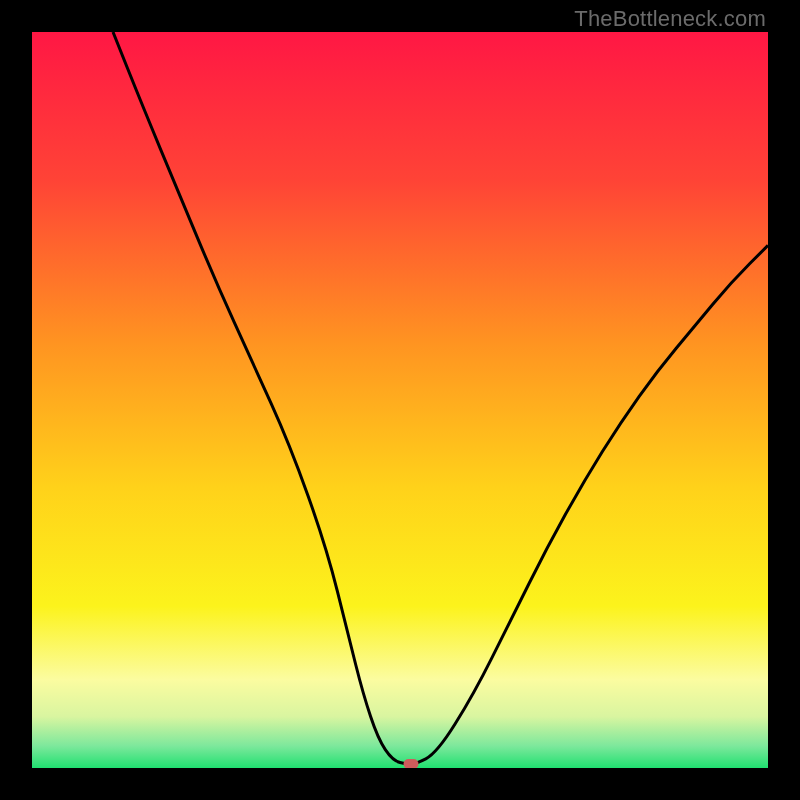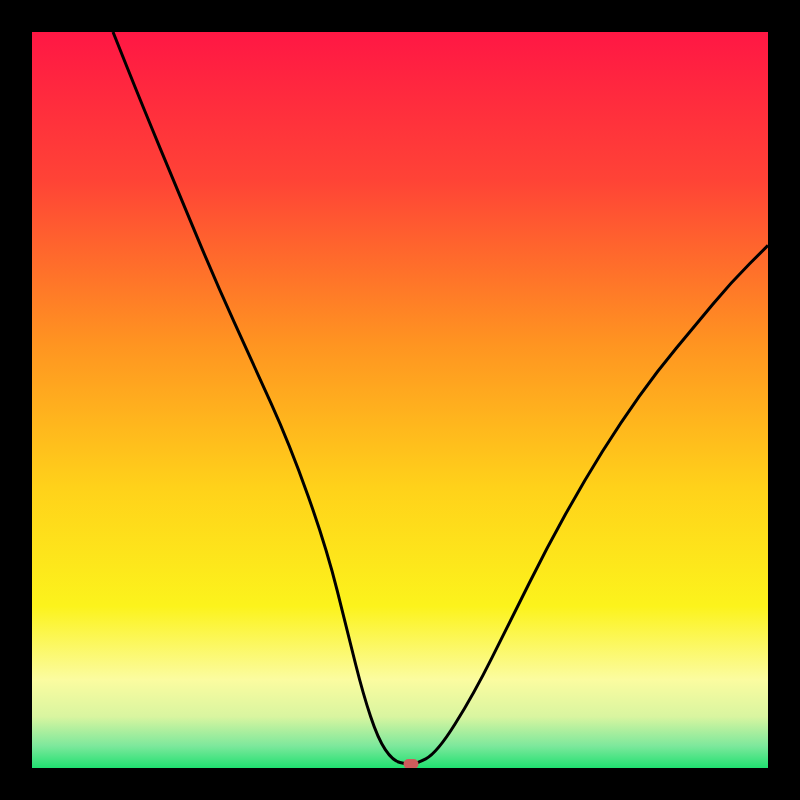--- a/index.html
+++ b/index.html
@@ -49,20 +49,21 @@
     border-radius: 5px;
     background: #cd5c5c;
     transform: translate(-50%, -50%);
   }
 </style>
 </head>
 <body>
 
 <div class="chart-wrap">
 
+  <div class="attribution">TheBottleneck.com</div>
 
   <div class="plot-area">
     <svg class="gradient-bg" viewBox="0 0 736 736" preserveAspectRatio="none">
       <defs>
         <linearGradient id="bg-grad" x1="0" y1="0" x2="0" y2="1">
             <stop offset="0%" stop-color="#ff1744"></stop>
             <stop offset="20%" stop-color="#ff4336"></stop>
             <stop offset="42%" stop-color="#ff9321"></stop>
             <stop offset="62%" stop-color="#ffd21a"></stop>
             <stop offset="78%" stop-color="#fcf31c"></stop>

